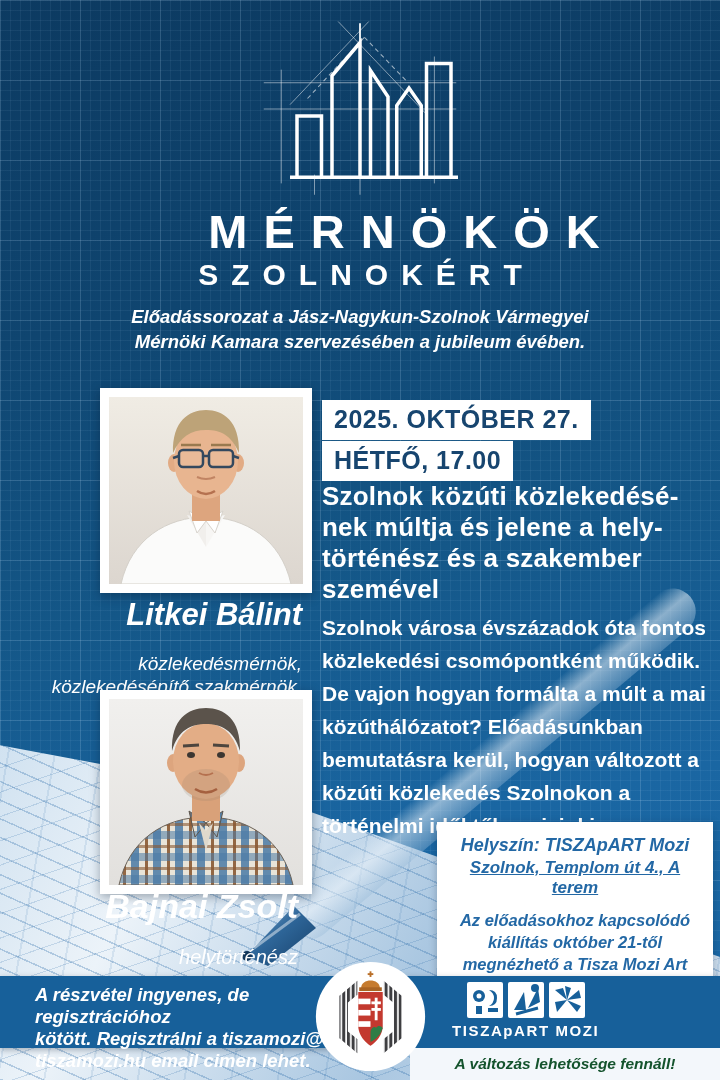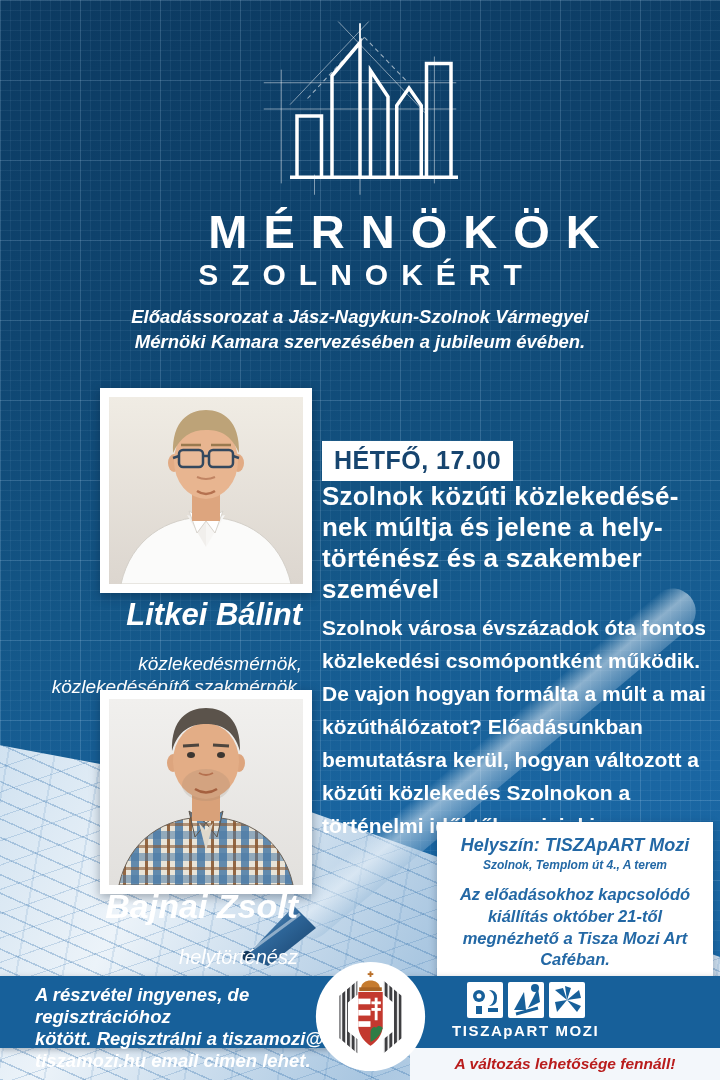--- a/index.html
+++ b/index.html
@@ -64,39 +64,39 @@
   .talk-title{position:absolute;left:322px;top:481px;width:396px;
     font-size:26px;font-weight:800;line-height:31px;letter-spacing:.2px;z-index:3;}
   .talk-title span{display:block;}
   .talk-desc{position:absolute;left:322px;top:611px;width:394px;
     font-size:21px;font-weight:600;line-height:33px;z-index:3;}
   
   .venue-box{position:absolute;left:437px;top:822px;width:276px;min-height:118px;
     background:#fff;color:#2368a5;text-align:center;padding:13px 12px 12px;
     box-sizing:border-box;box-shadow:0 2px 8px rgba(0,20,40,.25);z-index:4;}
   .venue-l1{font-size:18px;font-weight:700;font-style:italic;}
-  .venue-l2{font-size:12px;font-weight:600;font-style:italic;margin-top:2px;}
+  .venue-l2{font-size:17px;font-weight:600;font-style:italic;margin-top:2px;text-decoration:underline;}
   .venue-note{font-size:16.5px;font-weight:700;font-style:italic;line-height:1.32;margin-top:12px;}
   
   .bottom-bar{position:absolute;left:0;top:976px;width:720px;height:72px;background:#17609a;z-index:5;
     box-shadow:0 2px 6px rgba(0,20,40,.3);}
   .reg-text{position:absolute;left:35px;top:984px;width:320px;z-index:6;
     font-size:18.5px;font-weight:700;font-style:italic;line-height:22px;}
   .emblem{position:absolute;left:314px;top:960px;z-index:7;}
   .tiszapart{position:absolute;left:452px;top:982px;z-index:6;text-align:center;}
   .tp-tiles{display:flex;gap:5px;justify-content:center;}
   .tp-label{margin-top:4px;font-size:15px;font-weight:700;letter-spacing:1.6px;color:#fff;}
   .szolnok{position:absolute;left:602px;top:968px;width:112px;z-index:6;text-align:center;
     font-family:"Liberation Serif",serif;color:#fff;}
   .sz-num{font-size:26px;font-style:italic;letter-spacing:2px;margin-left:34px;line-height:22px;}
   .sz-bridge{margin-top:-4px;}
   .sz-name{font-size:27px;letter-spacing:1px;line-height:24px;}
   .tagline-strip{position:absolute;left:410px;top:1048px;width:310px;height:32px;background:#f3f7fb;z-index:6;
     display:flex;align-items:center;justify-content:center;}
-  .tagline{color:#b91c1c;font-size:15.5px;font-weight:700;font-style:italic;}
+  .tagline{color:#14532d;font-size:15.5px;font-weight:700;font-style:italic;}
 </style>
 </head>
 <body>
 
 <div class="poster">
 
   <div class="layer bg-grid"></div>
   <div class="layer blueprint"></div>
   <div class="pen-shaft"></div>
   <svg class="pen-nib" width="86" height="76" viewBox="0 0 86 76">
@@ -217,20 +217,21 @@
         <ellipse cx="112" cy="56" rx="4" ry="3" fill="#3c3631"></ellipse>
       <path d="M90,74 Q97,78 104,74" stroke="#b5714f" stroke-width="2" fill="none"></path>
       <path d="M86,90 Q97,97 108,90" stroke="#a5603f" stroke-width="2.5" fill="none"></path>
     </svg>
   </div>
   <div class="speaker-block sp2">
     <div class="speaker-name">Bajnai Zsolt</div>
     <div class="speaker-role">helytörténész</div>
   </div>
 
+  <div class="date-box date1">2025. OKTÓBER 27.</div>
   <div class="date-box date2">HÉTFŐ, 17.00</div>
 
   <div class="talk-title">
     <span>Szolnok közúti közlekedésé-</span>
     <span>nek múltja és jelene a hely-</span>
     <span>történész és a szakember</span>
     <span>szemével</span>
   </div>
 
   <div class="talk-desc">Szolnok városa évszázadok óta fontos közlekedési csomópontként működik. De vajon hogyan formálta a múlt a mai közúthálózatot? Előadásunkban bemutatásra kerül, hogyan változott a közúti közlekedés Szolnokon a történelmi időktől napjainkig.</div>

